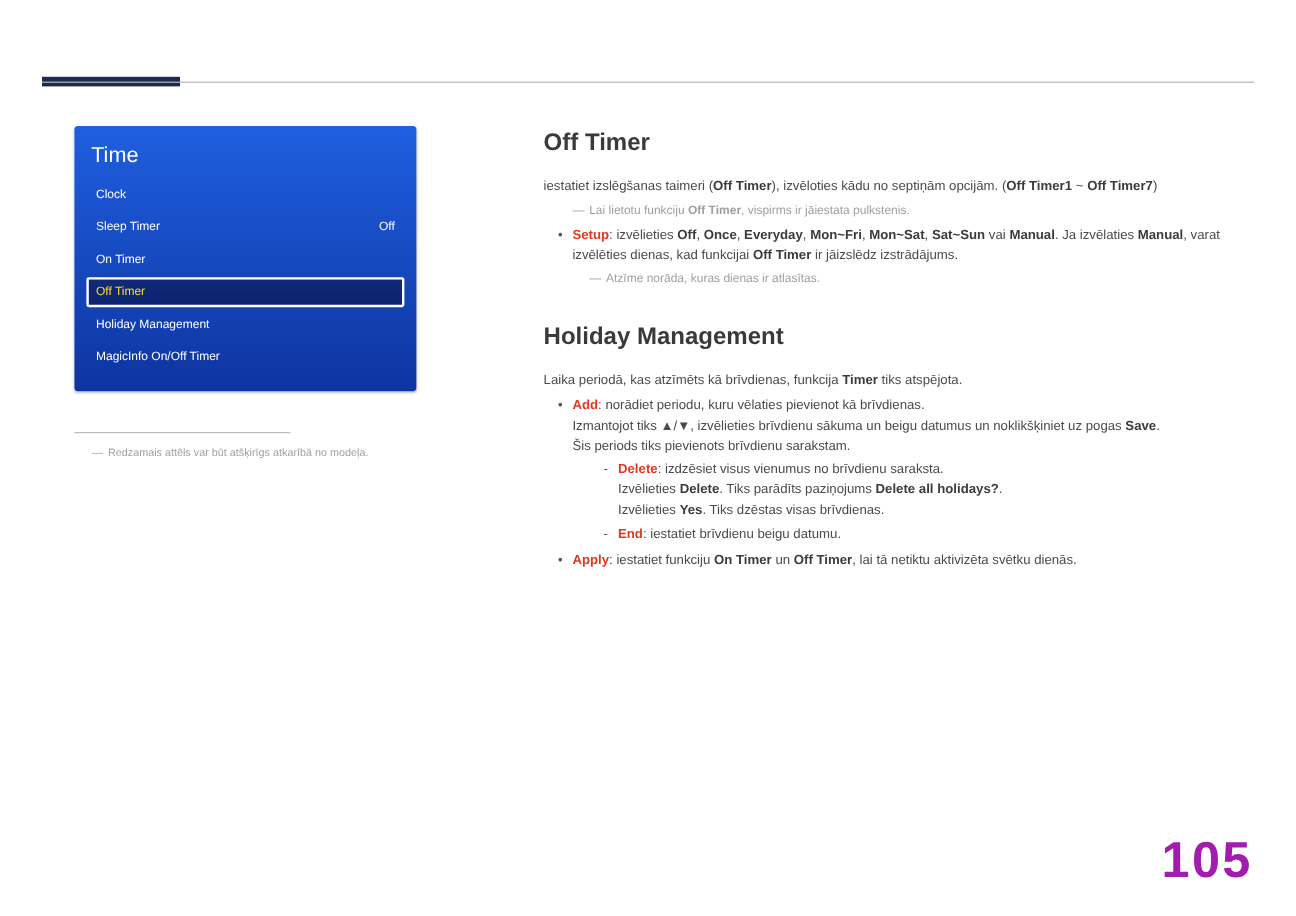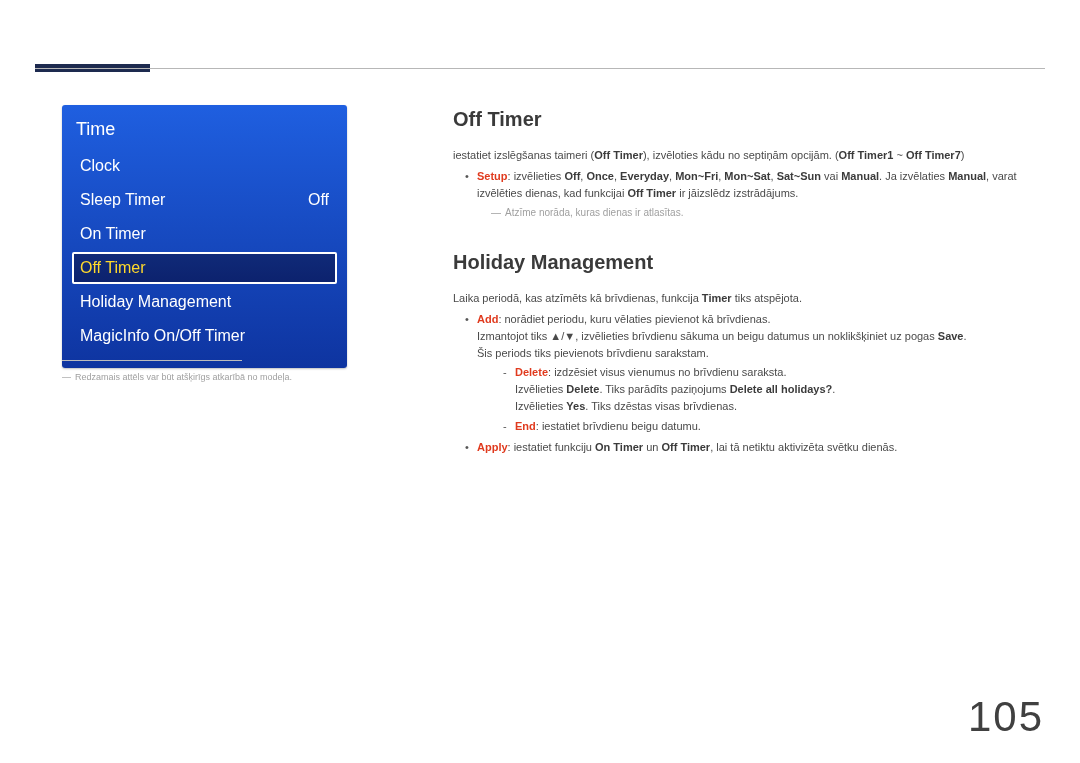--- a/index.html
+++ b/index.html
@@ -25,22 +25,22 @@
     top: 68px;
     left: 35px;
     right: 35px;
     border-top: 1px solid #b7b7b7;
   }
   .page-number {
     position: absolute;
     bottom: 22px;
     right: 36px;
     font-size: 42px;
-    color: #404040;
-    font-weight: 400;
+    color: #a21caf;
+    font-weight: 700;
     letter-spacing: 2px;
   }
   
   .menu-panel {
     position: absolute;
     top: 105px;
     left: 62px;
     width: 285px;
     background: linear-gradient(to bottom, #1f5fe0 0%, #0e34a0 100%);
     border-radius: 3px;
@@ -50,37 +50,38 @@
   .menu-title {
     color: #fff;
     font-size: 18px;
     margin: 2px 4px 10px 4px;
   }
   .menu-item {
     display: flex;
     justify-content: space-between;
     align-items: center;
     color: #fff;
-    font-size: 16px;
+    font-size: 10px;
     padding: 7px 8px;
     margin-bottom: 2px;
   }
   .menu-item.selected {
     border: 2px solid #fff;
     border-radius: 2px;
     background: linear-gradient(to bottom,#102a78,#0c226e);
     padding: 5px 6px;
     color: #ffd92b;
   }
   
   .left-notes {
     position: absolute;
     top: 360px;
     left: 62px;
     width: 260px;
+    text-align: center;
   }
   .left-rule {
     border-top: 1px solid #bcbcbc;
     width: 180px;
     margin-bottom: 10px;
   }
   .left-note-text {
     font-size: 9px;
     color: #a0a0a0;
     line-height: 1.4;
@@ -195,20 +196,23 @@
 </div>
 
 <div class="content">
 
   <div class="h2">Off Timer</div>
 
   <p>
     <span>iestatiet izslēgšanas taimeri (</span><span class="bold">Off Timer</span><span>), izvēloties kādu no septiņām opcijām. (</span><span class="bold">Off Timer1</span><span> ~ </span><span class="bold">Off Timer7</span><span>)</span>
   </p>
 
+  <p class="note" style="padding-left:24px;">
+    <span class="dash">―</span><span>Lai lietotu funkciju </span><span class="bold" style="color:#9f9f9f;">Off Timer</span><span>, vispirms ir jāiestata pulkstenis.</span>
+  </p>
 
   <ul class="bullets">
     <li>
       <span class="red">Setup</span><span>: izvēlieties </span><span class="bold">Off</span>, <span class="bold">Once</span>, <span class="bold">Everyday</span>, <span class="bold">Mon~Fri</span>, <span class="bold">Mon~Sat</span>, <span class="bold">Sat~Sun</span><span> vai </span><span class="bold">Manual</span><span>. Ja izvēlaties </span><span class="bold">Manual</span><span>, varat izvēlēties dienas, kad funkcijai </span><span class="bold">Off Timer</span><span> ir jāizslēdz izstrādājums.</span>
       <div class="note" style="padding-left:14px; margin-top:3px;">
         <span class="dash">―</span><span>Atzīme norāda, kuras dienas ir atlasītas.</span>
       </div>
     </li>
   </ul>
 

